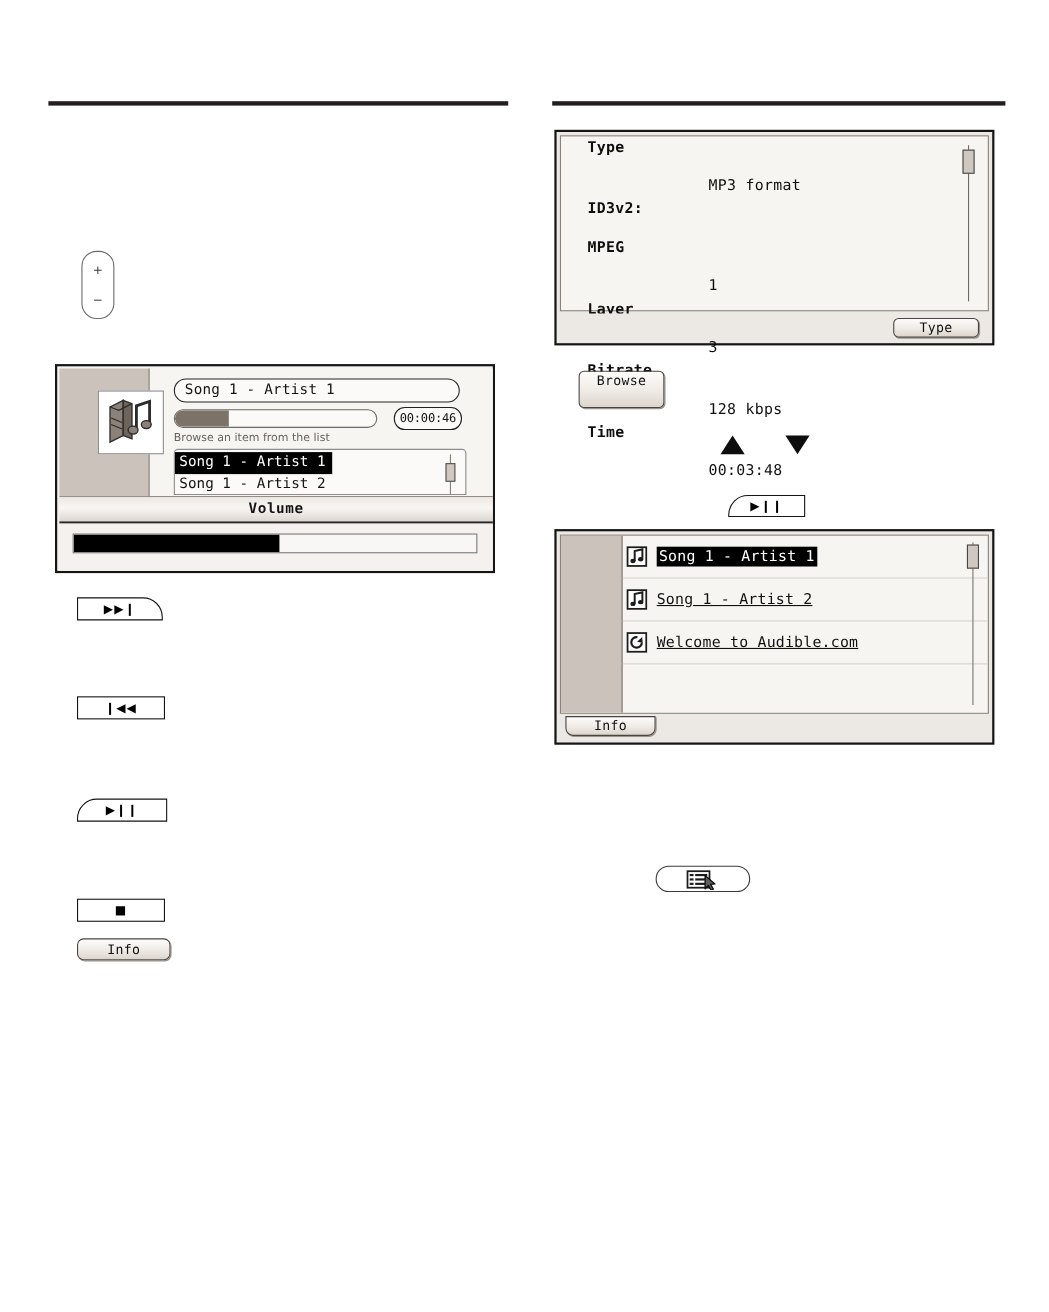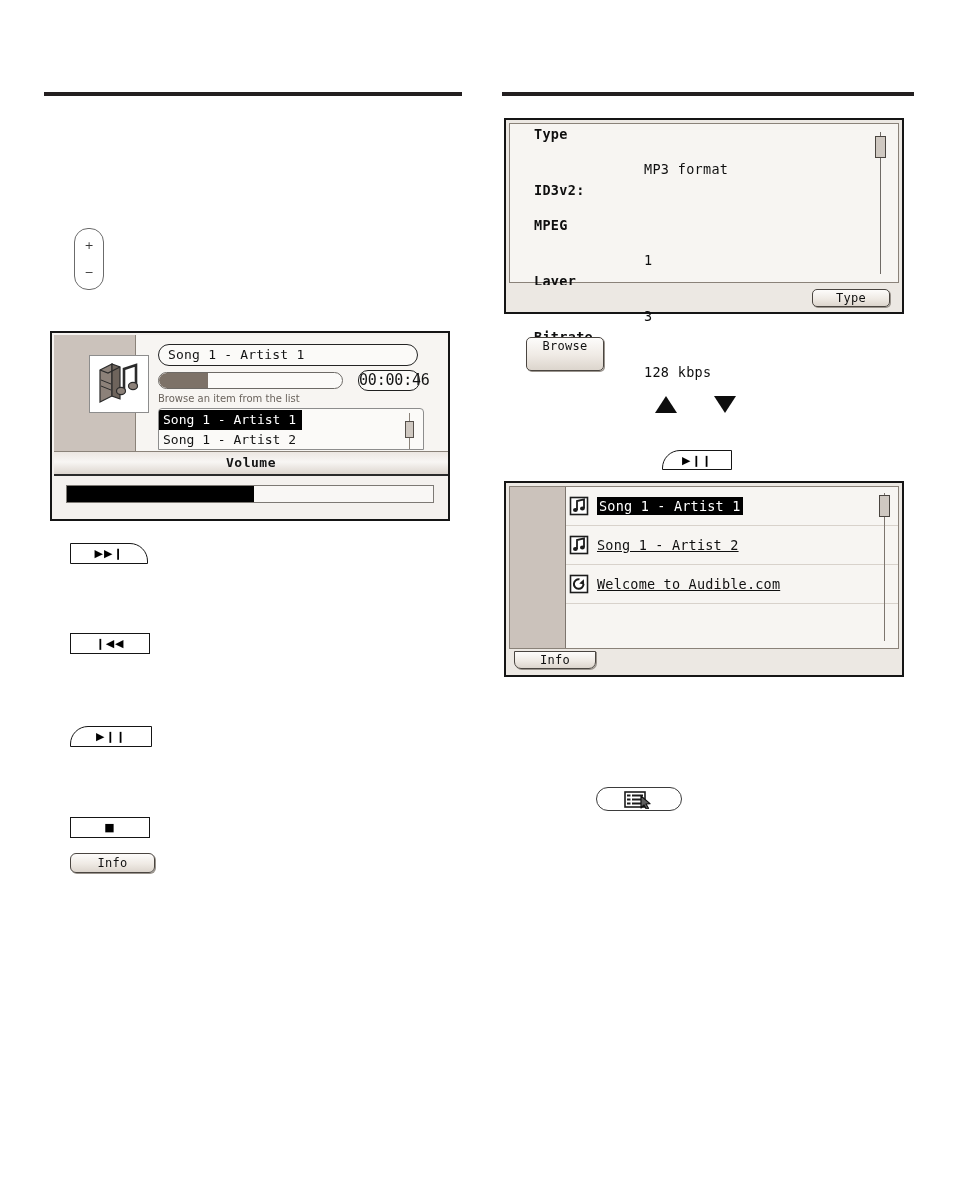--- a/index.html
+++ b/index.html
@@ -119,21 +119,21 @@
   }
   #elapsed-time {
     position: absolute;
     left: 222px; top: 35px;
     width: 62px; height: 21px;
     border: 1px solid #1f1f1f;
     border-radius: 10px;
     background: #fbfaf8;
     box-sizing: border-box;
     text-align: center;
-    font-size: 15px;
+    font-size: 11px;
     line-height: 19px;
     color: #141414;
     letter-spacing: -0.2px;
   }
   #prompt-text {
     position: absolute;
     left: 22px; top: 58px;
     font-size: 10px;
     font-family: "DejaVu Sans", sans-serif;
     color: #6a635c;
@@ -520,20 +520,24 @@
       <span class="v">1</span>
     </div>
     <div class="info-row">
       <span class="k">Layer</span>
       <span class="v">3</span>
     </div>
     <div class="info-row">
       <span class="k">Bitrate</span>
       <span class="v">128  kbps</span>
     </div>
+    <div class="info-row">
+      <span class="k">Time</span>
+      <span class="v">00:03:48</span>
+    </div>
 
     <div id="info-scroll">
       <div class="track"></div>
       <div class="thumb"></div>
     </div>
   </div>
 
   <div id="info-footer">
     <div class="btn-round" id="close-button">Type</div>
   </div>

